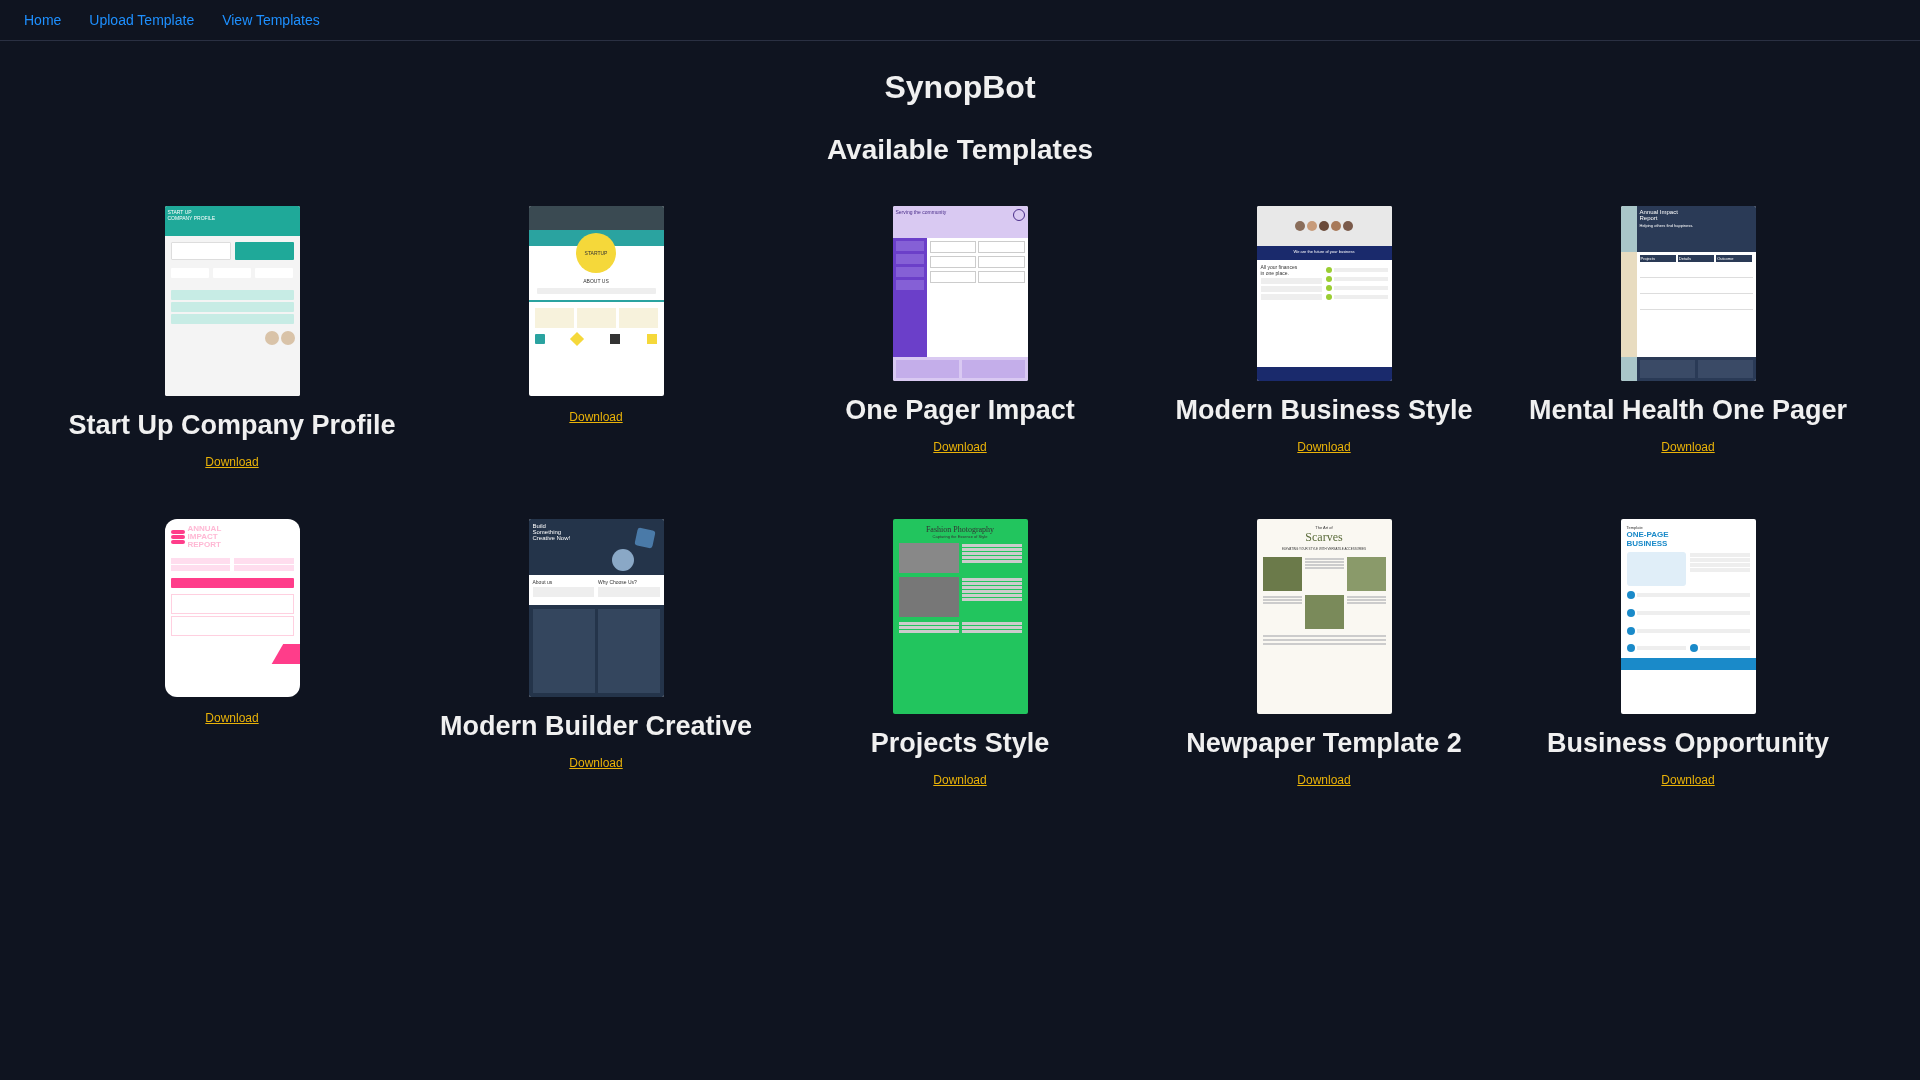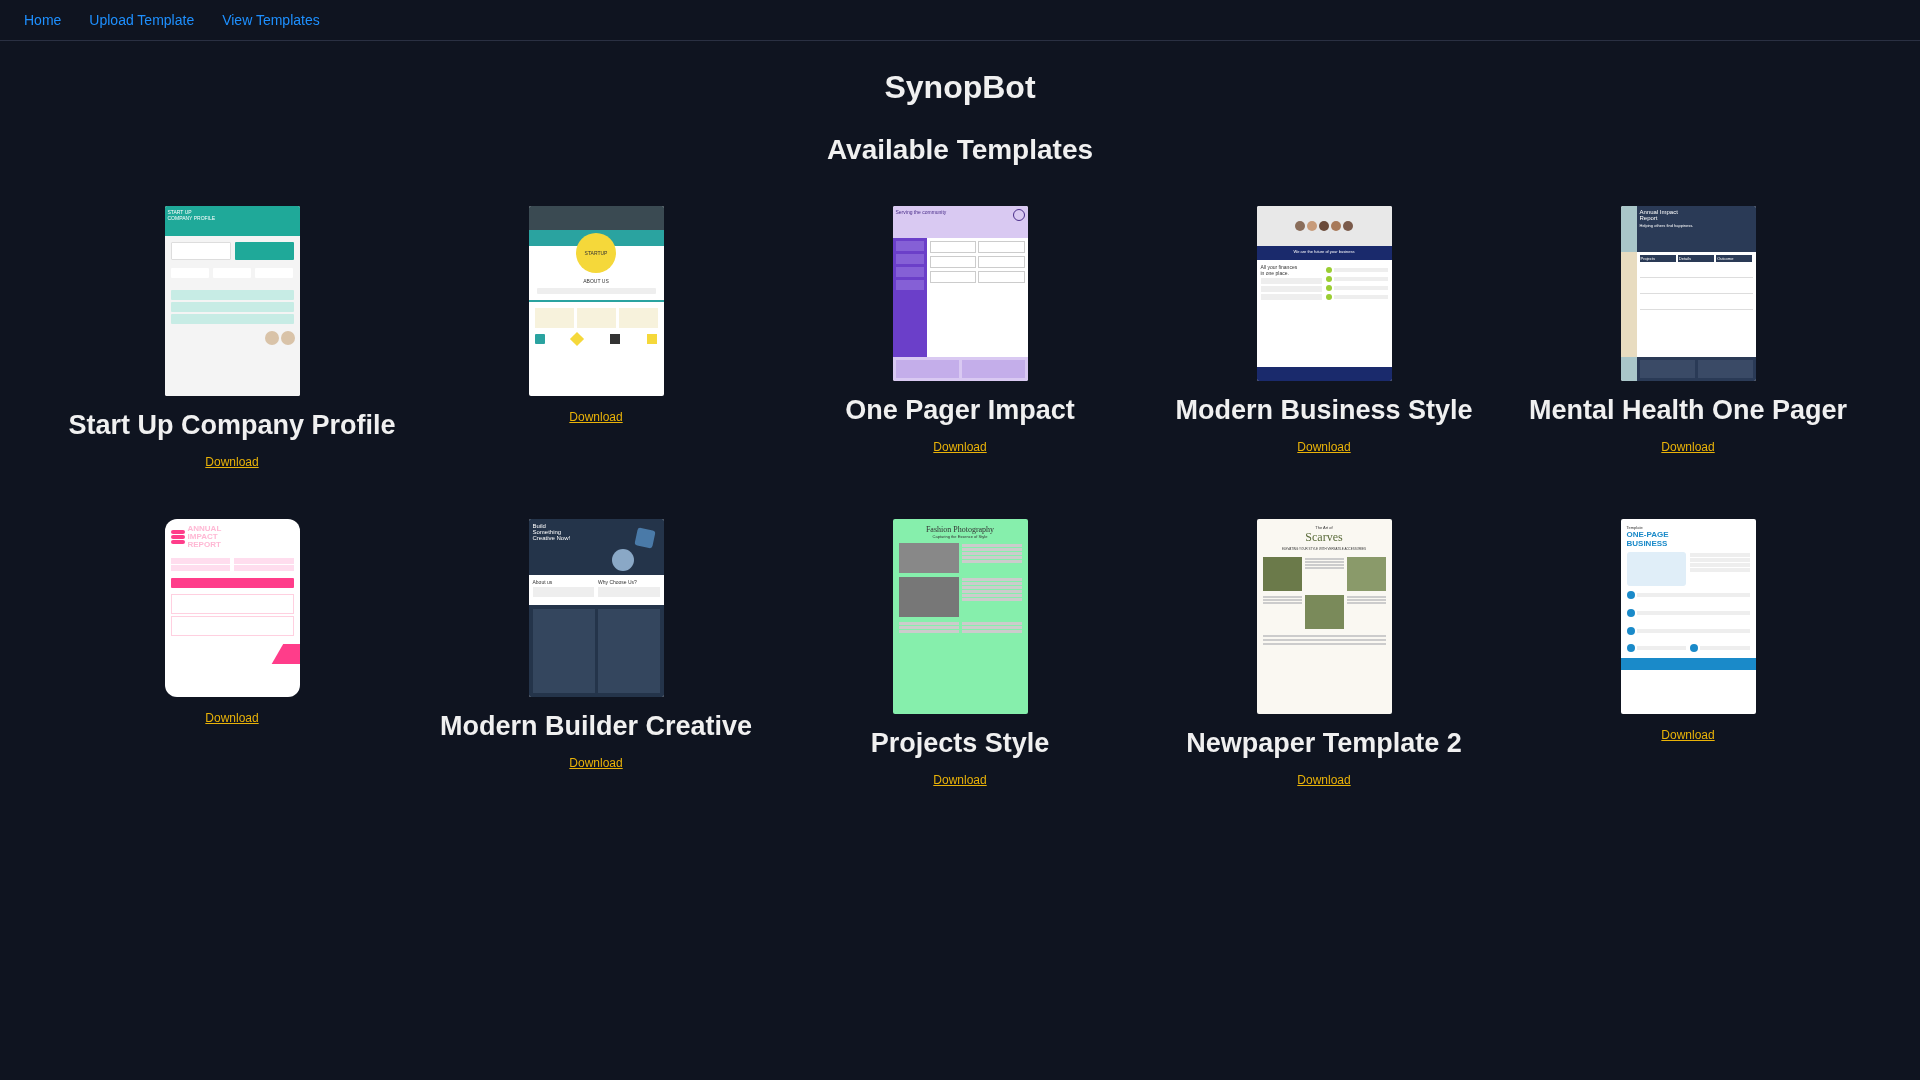--- a/index.html
+++ b/index.html
@@ -301,21 +301,21 @@
       <div style="flex:1;background:#24344a;margin-top:4px;padding:4px;display:flex;gap:3px;">
         <div style="flex:1;background:#34465e;"></div>
         <div style="flex:1;background:#34465e;"></div>
       </div>
     </div>
     <div class="card-title">Modern Builder Creative</div>
     <a class="card-link">Download</a>
   </div>
 
   <div class="card">
-    <div class="thumb" style="height:195px;background:#86efac;padding:6px;">
+    <div class="thumb" style="height:195px;background:#22c55e;padding:6px;">
       <div style="text-align:center;font-family:Georgia,serif;font-size:8px;">Fashion Photography</div>
       <div style="text-align:center;font-size:4px;margin-bottom:4px;">Capturing the Essence of Style</div>
       <div class="flexrow" style="gap:3px;">
         <div style="flex:1;height:30px;background:#888;"></div>
         <div style="flex:1;">
           <div style="height:3px;background:#ccc;margin:1px 0;"></div>
           <div style="height:3px;background:#ccc;margin:1px 0;"></div>
           <div style="height:3px;background:#ccc;margin:1px 0;"></div>
           <div style="height:3px;background:#ccc;margin:1px 0;"></div>
           <div style="height:3px;background:#ccc;margin:1px 0;"></div>
@@ -419,16 +419,17 @@
           </div>
         <div style="flex:1;">
             <div class="flexrow" style="gap:2px;align-items:center;">
               <div style="width:8px;height:8px;border-radius:50%;background:#1a8ac9;"></div>
               <div style="flex:1;height:4px;background:#eee;"></div>
             </div>
           </div>
       </div>
       <div style="height:12px;background:#1a8ac9;margin:6px -6px -6px;"></div>
     </div>
+    <div class="card-title">Business Opportunity</div>
     <a class="card-link">Download</a>
   </div>
 
 </div>
 
 </body></html>

